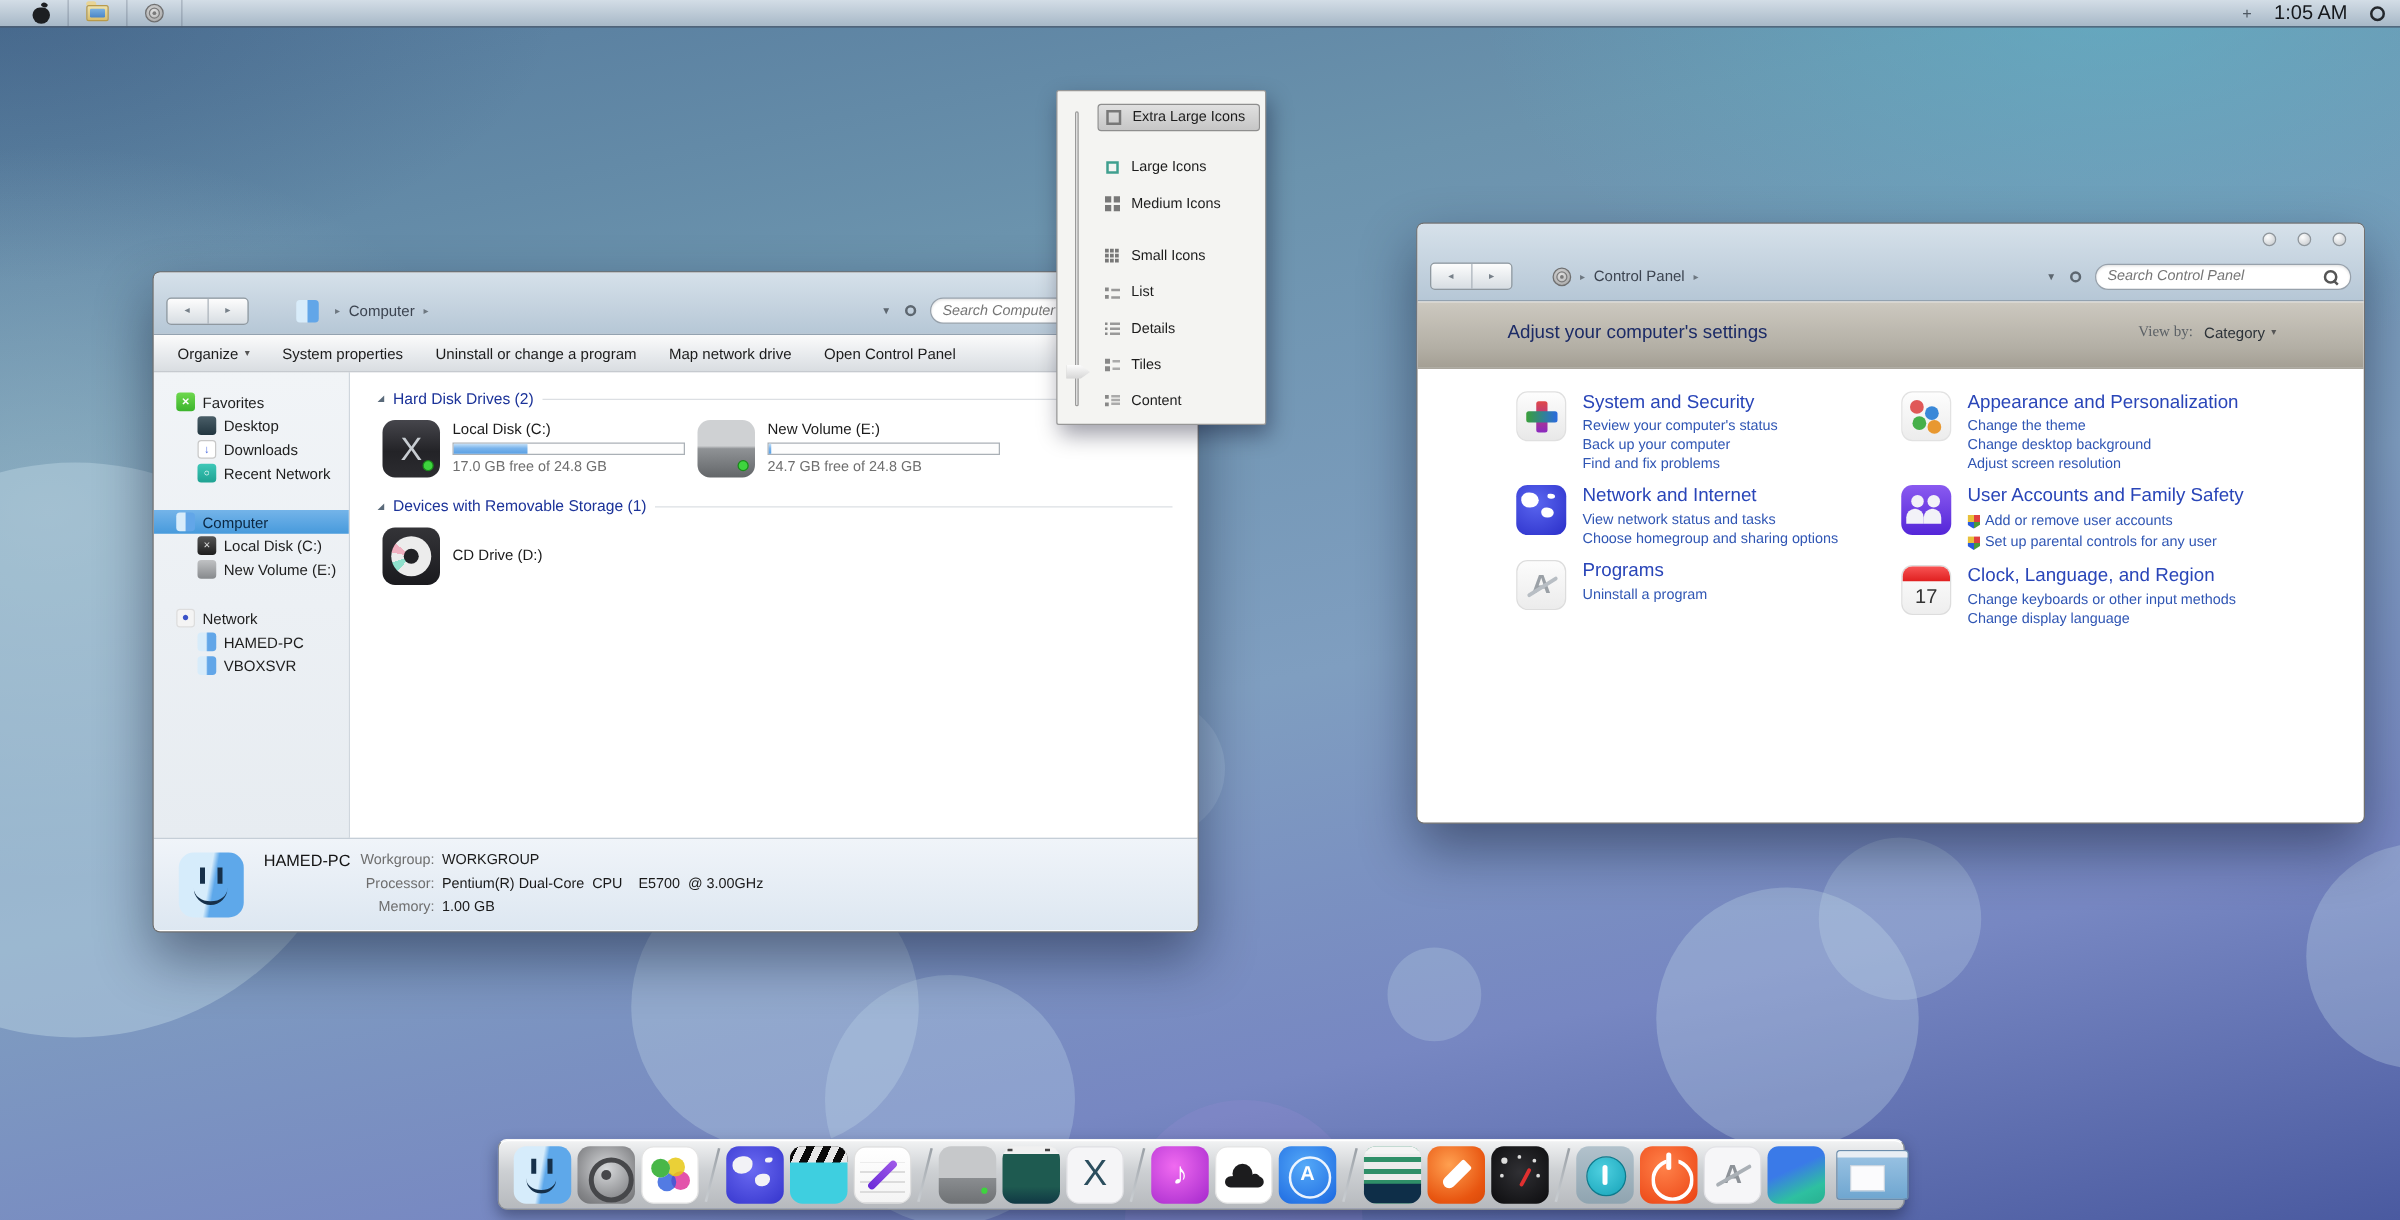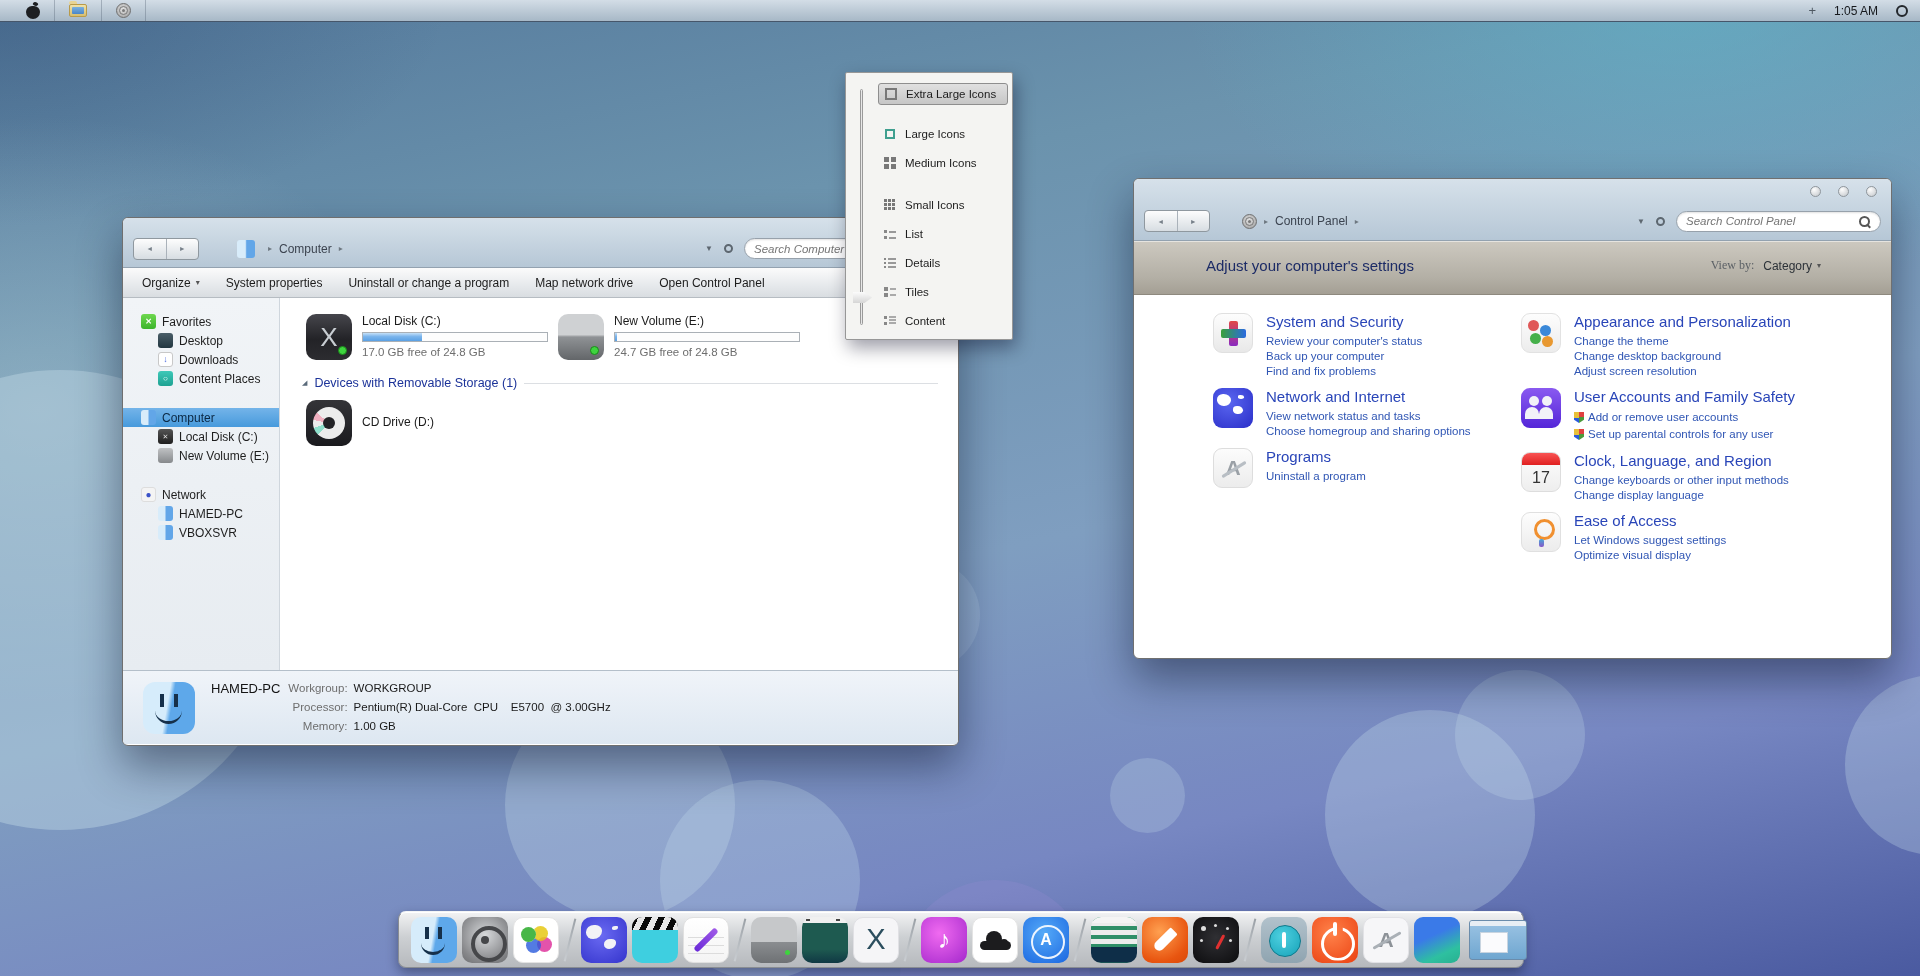--- a/index.html
+++ b/index.html
@@ -25,21 +25,21 @@
   .mb-apple::before { content:""; position:absolute; left:0; bottom:0; width:14px; height:13px; background:#1d1f22; border-radius:6px 6px 7px 7px; }
   .mb-apple::after { content:""; position:absolute; left:7px; top:0; width:5px; height:4px; background:#1d1f22; border-radius:70% 30% 70% 30%; transform:rotate(35deg); }
   .mb-folder { position:relative; width:18px; height:13px; background:linear-gradient(#f0e2a8,#d8be6e); border:1px solid #b89a4a; border-radius:2px; }
   .mb-folder::before { content:""; position:absolute; left:-1px; top:-4px; width:8px; height:3px; background:#e8d494; border-radius:2px 2px 0 0; }
   .mb-folder::after { content:""; position:absolute; left:2px; top:2px; right:2px; bottom:2px; background:linear-gradient(#7ab0e0,#4a86c8); border-radius:1px; }
   .grill { width:15px; height:15px; border-radius:50%; background:radial-gradient(circle at 45% 40%, #e2e2e2, #9a9a9a); border:1px solid #6f6f6f; position:relative; }
   .grill::before { content:""; position:absolute; left:2px; top:2px; right:2px; bottom:2px; border:1px solid #7a7a7a; border-radius:50%; }
   .grill::after { content:""; position:absolute; left:5px; top:5px; width:3px; height:3px; background:#7a7a7a; border-radius:50%; }
   .mb-right { margin-left:auto; display:flex; align-items:center; gap:18px; }
   .mb-plus { font-size:13px; color:#4e5862; }
-  .mb-time { font-size:12px; color:#15181c; }
+  .mb-time { font-size:16px; color:#15181c; }
   .mb-ring { width:12px; height:12px; border:2px solid #23272c; border-radius:50%; }
 
   
   .navgrp { width:66px; height:22px; border:1px solid #8f989f; border-radius:4px;
     background:linear-gradient(#fdfdfd,#d7dde2); display:flex; flex:none; }
   .nav-half { flex:1; display:flex; align-items:center; justify-content:center; font-size:7px; color:#778089; }
   .nav-half + .nav-half { border-left:1px solid #aab2ba; }
   .crumbs { display:flex; align-items:center; gap:7px; font-size:12px; color:#3c4450; }
   .crumb-arrow { font-size:8px; color:#6d7780; }
   .tb-caret { font-size:8px; color:#5d6770; }
@@ -369,21 +369,21 @@
             <div class="sb-row sb-item">
               <span class="si si-desktop"></span>
               <span class="sb-label">Desktop</span>
             </div>
             <div class="sb-row sb-item">
               <span class="si si-downloads"></span>
               <span class="sb-label">Downloads</span>
             </div>
             <div class="sb-row sb-item">
               <span class="si si-recent"></span>
-              <span class="sb-label">Content Places</span>
+              <span class="sb-label">Recent Network</span>
             </div>
           </div>
           <div class="sb-group">
             <div class="sb-row sb-head selected">
               <span class="si si-finder"></span>
               <span class="sb-label">Computer</span>
             </div>
             <div class="sb-row sb-item">
               <span class="si si-disk-dark"></span>
               <span class="sb-label">Local Disk (C:)</span>
@@ -402,20 +402,25 @@
               <span class="si si-finder"></span>
               <span class="sb-label">HAMED-PC</span>
             </div>
             <div class="sb-row sb-item">
               <span class="si si-finder"></span>
               <span class="sb-label">VBOXSVR</span>
             </div>
           </div>
         </div>
       <div class="x-main">
+          <div class="grp-head">
+            <span class="tri">◢</span>
+            <span>Hard Disk Drives (2)</span>
+            <span class="grp-line"></span>
+          </div>
           <div class="tiles">
             <div class="tile">
               <span class="bi bi-local"></span>
               <div>
                 <div class="tile-name">Local Disk (C:)</div>
                 <div class="tile-bar">
                   <div class="tile-fill" style="width: 32%;"></div>
                 </div>
                 <div class="tile-free">17.0 GB free of 24.8 GB</div>
               </div>
@@ -610,32 +615,20 @@
           </div>
           <div class="cat">
             <span class="cpi cpi-clock"></span>
             <div class="cat-tx">
               <div class="cat-title">Clock, Language, and Region</div>
               <div class="cat-link">
                 <span>Change keyboards or other input methods</span>
               </div>
               <div class="cat-link">
                 <span>Change display language</span>
-              </div>
-            </div>
-          </div>
-          <div class="cat">
-            <span class="cpi cpi-ease"></span>
-            <div class="cat-tx">
-              <div class="cat-title">Ease of Access</div>
-              <div class="cat-link">
-                <span>Let Windows suggest settings</span>
-              </div>
-              <div class="cat-link">
-                <span>Optimize visual display</span>
               </div>
             </div>
           </div>
         </div>
     </div>
   </div>
 
   <div class="dock" id="dock">
       <div class="dk dk-finder finder"></div>
       <div class="dk dk-prefs"></div>

